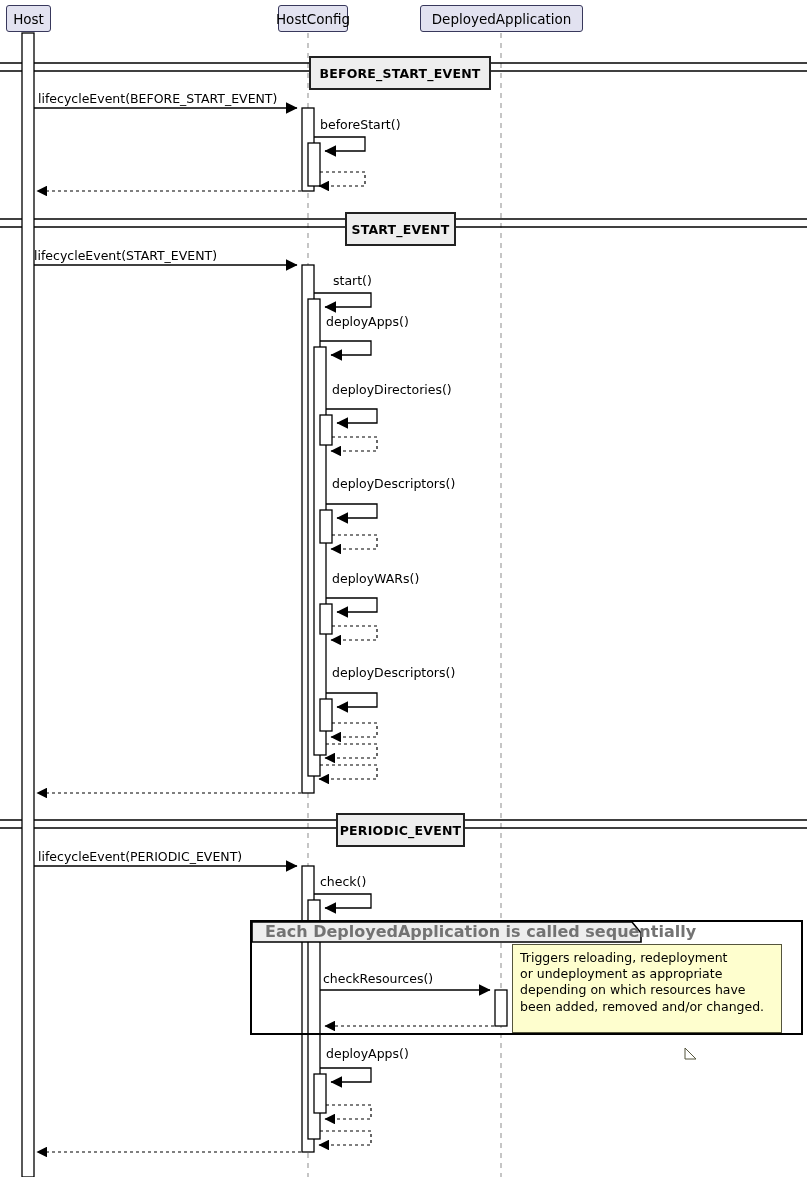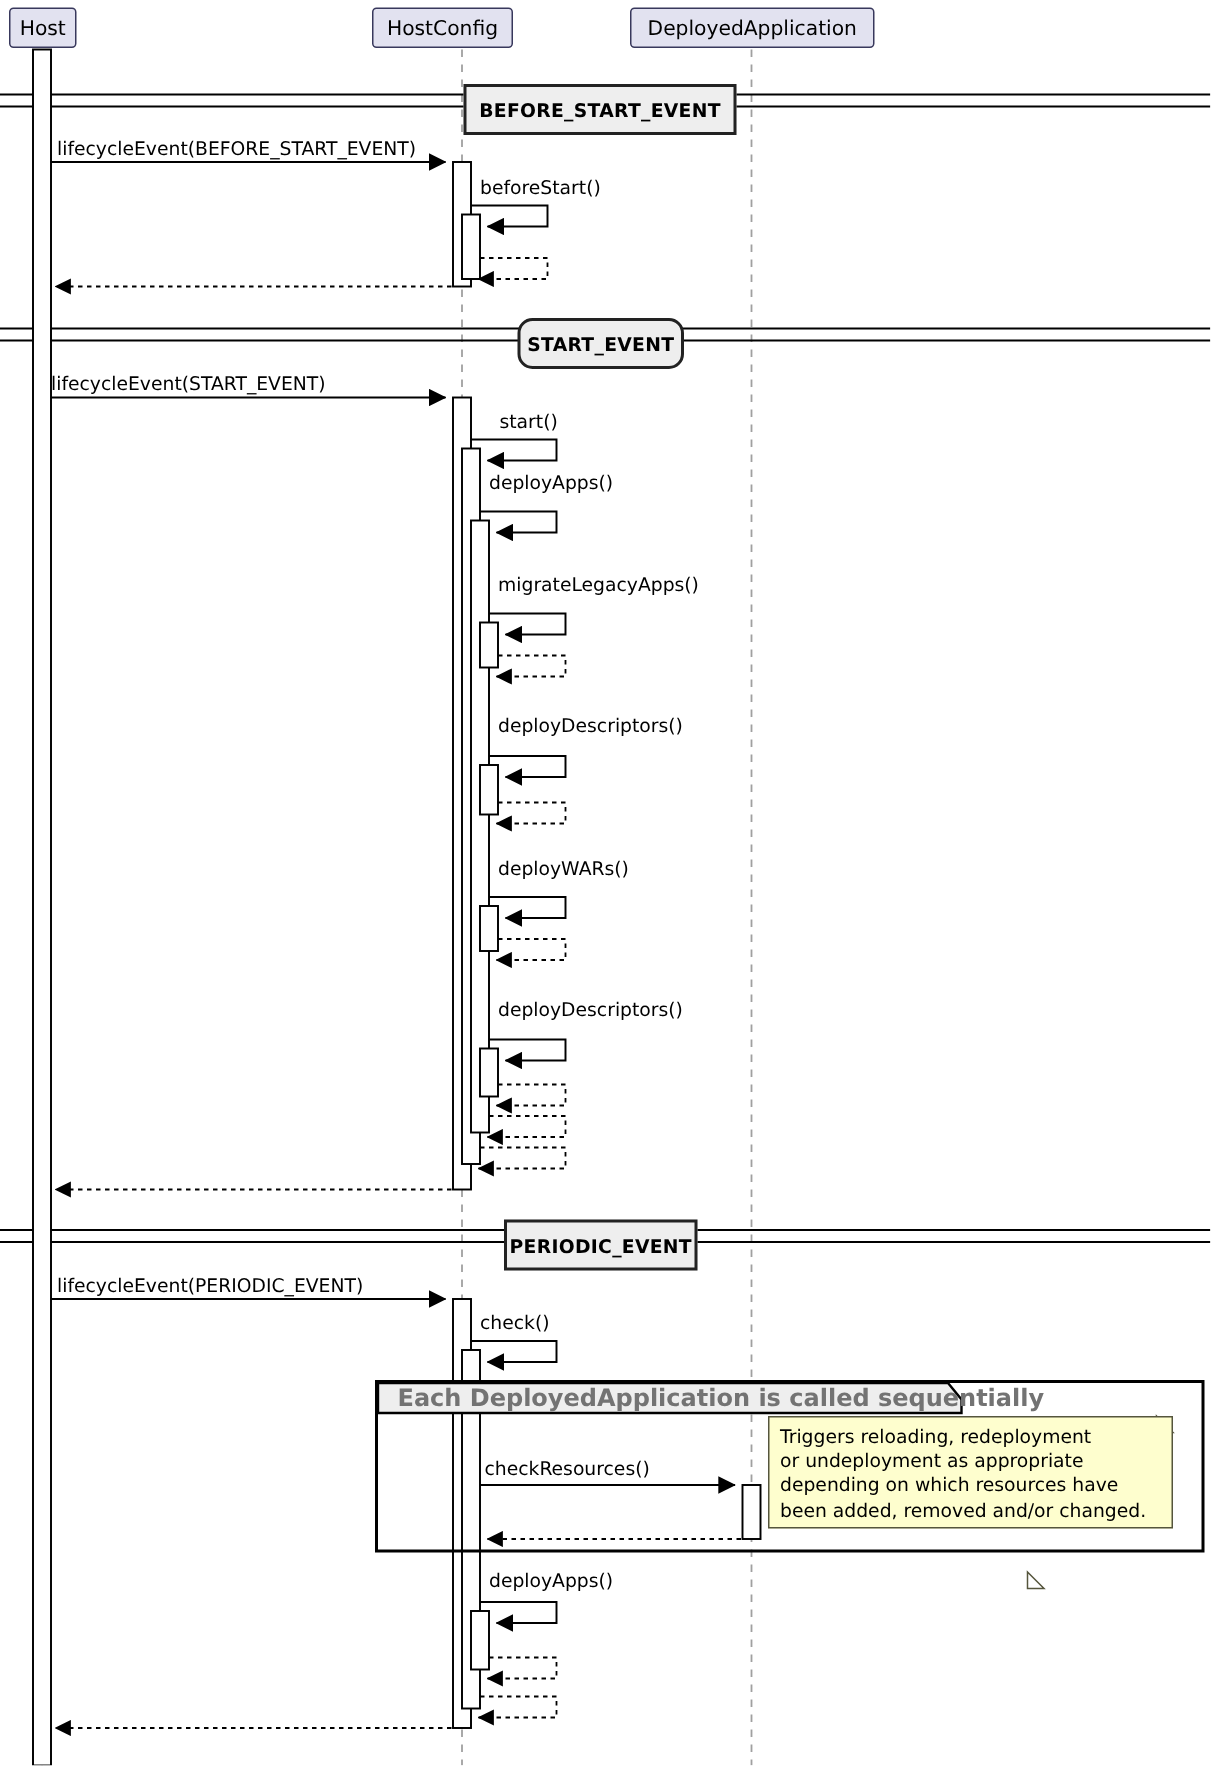--- a/index.html
+++ b/index.html
@@ -193,53 +193,53 @@
 
     <g>
       <path d="M 771 944 L 782 955 L 771 955 Z" fill="#FFFFFF" stroke="#55553D" stroke-width="1"></path>
       <path d="M 685 1048 L 696 1059 L 685 1059 Z" fill="#FFFFFF" stroke="#55553D" stroke-width="1"></path>
     </g>
   </svg>
 
   <div class="participant-box" style="left:6px; top:5px; width:45px;">
     <span>Host</span>
   </div>
-  <div class="participant-box" style="left:248px; top:5px; width:94px;">
+  <div class="participant-box" style="left:278px; top:5px; width:70px;">
     <span>HostConfig</span>
   </div>
   <div class="participant-box" style="left:420px; top:5px; width:163px;">
     <span>DeployedApplication</span>
   </div>
 
   <div class="divider-label" style="left:309px; top:56px; width:182px;">
     <span>BEFORE_START_EVENT</span>
   </div>
-  <div class="divider-label" style="left:345px; top:212px; width:111px;border-radius:10px;">
+  <div class="divider-label" style="left:345px; top:212px; width:111px;">
     <span>START_EVENT</span>
   </div>
   <div class="divider-label" style="left:336px; top:813px; width:129px;">
     <span>PERIODIC_EVENT</span>
   </div>
 
   <div class="msg-label" style="left:38px; top:92px;">lifecycleEvent(BEFORE_START_EVENT)</div>
   <div class="msg-label" style="left:320px; top:118px;">beforeStart()</div>
 
   <div class="msg-label" style="left:34px; top:249px;">lifecycleEvent(START_EVENT)</div>
   <div class="msg-label" style="left:333px; top:274px;">start()</div>
   <div class="msg-label" style="left:326px; top:315px;">deployApps()</div>
-  <div class="msg-label" style="left:332px; top:383px;">migrateLegacyApps()</div>
+  <div class="msg-label" style="left:332px; top:383px;">deployDirectories()</div>
   <div class="msg-label" style="left:332px; top:477px;">deployDescriptors()</div>
   <div class="msg-label" style="left:332px; top:572px;">deployWARs()</div>
   <div class="msg-label" style="left:332px; top:666px;">deployDescriptors()</div>
 
   <div class="msg-label" style="left:38px; top:850px;">lifecycleEvent(PERIODIC_EVENT)</div>
   <div class="msg-label" style="left:320px; top:875px;">check()</div>
   <div class="msg-label" style="left:323px; top:972px;">checkResources()</div>
   <div class="msg-label" style="left:326px; top:1047px;">deployApps()</div>
 
   <div class="group-header-label" style="left:265px; top:925px;">Each DeployedApplication is called sequentially</div>
 
-  <div class="note-box" style="left:512px; top:944px; width:270px; height:75px;">Triggers reloading, redeployment
+  <div class="note-box" style="left:512px; top:944px; width:270px; height:89px;">Triggers reloading, redeployment
 or undeployment as appropriate
 depending on which resources have
 been added, removed and/or changed.</div>
 
 </div>
 
 </body></html>

